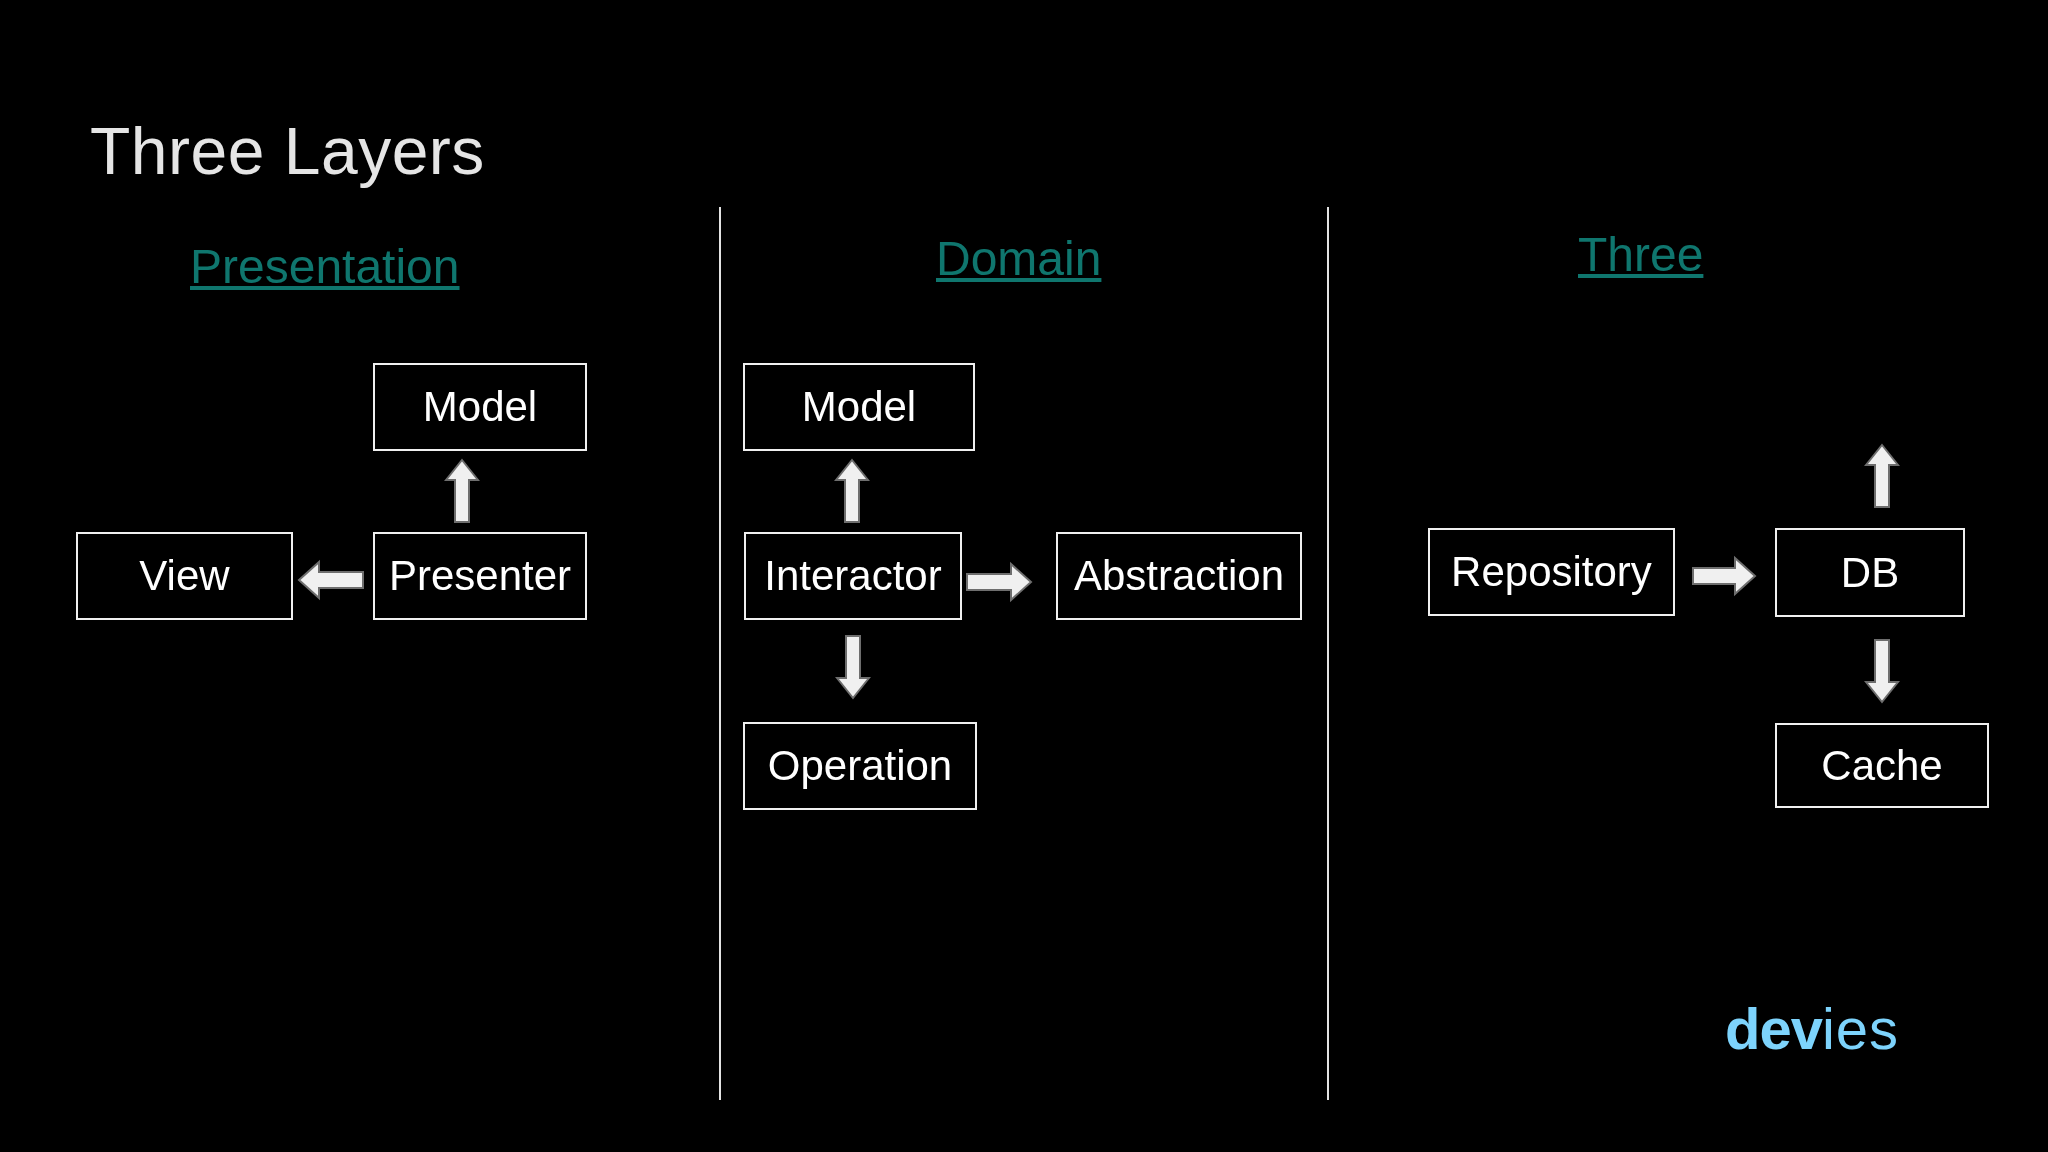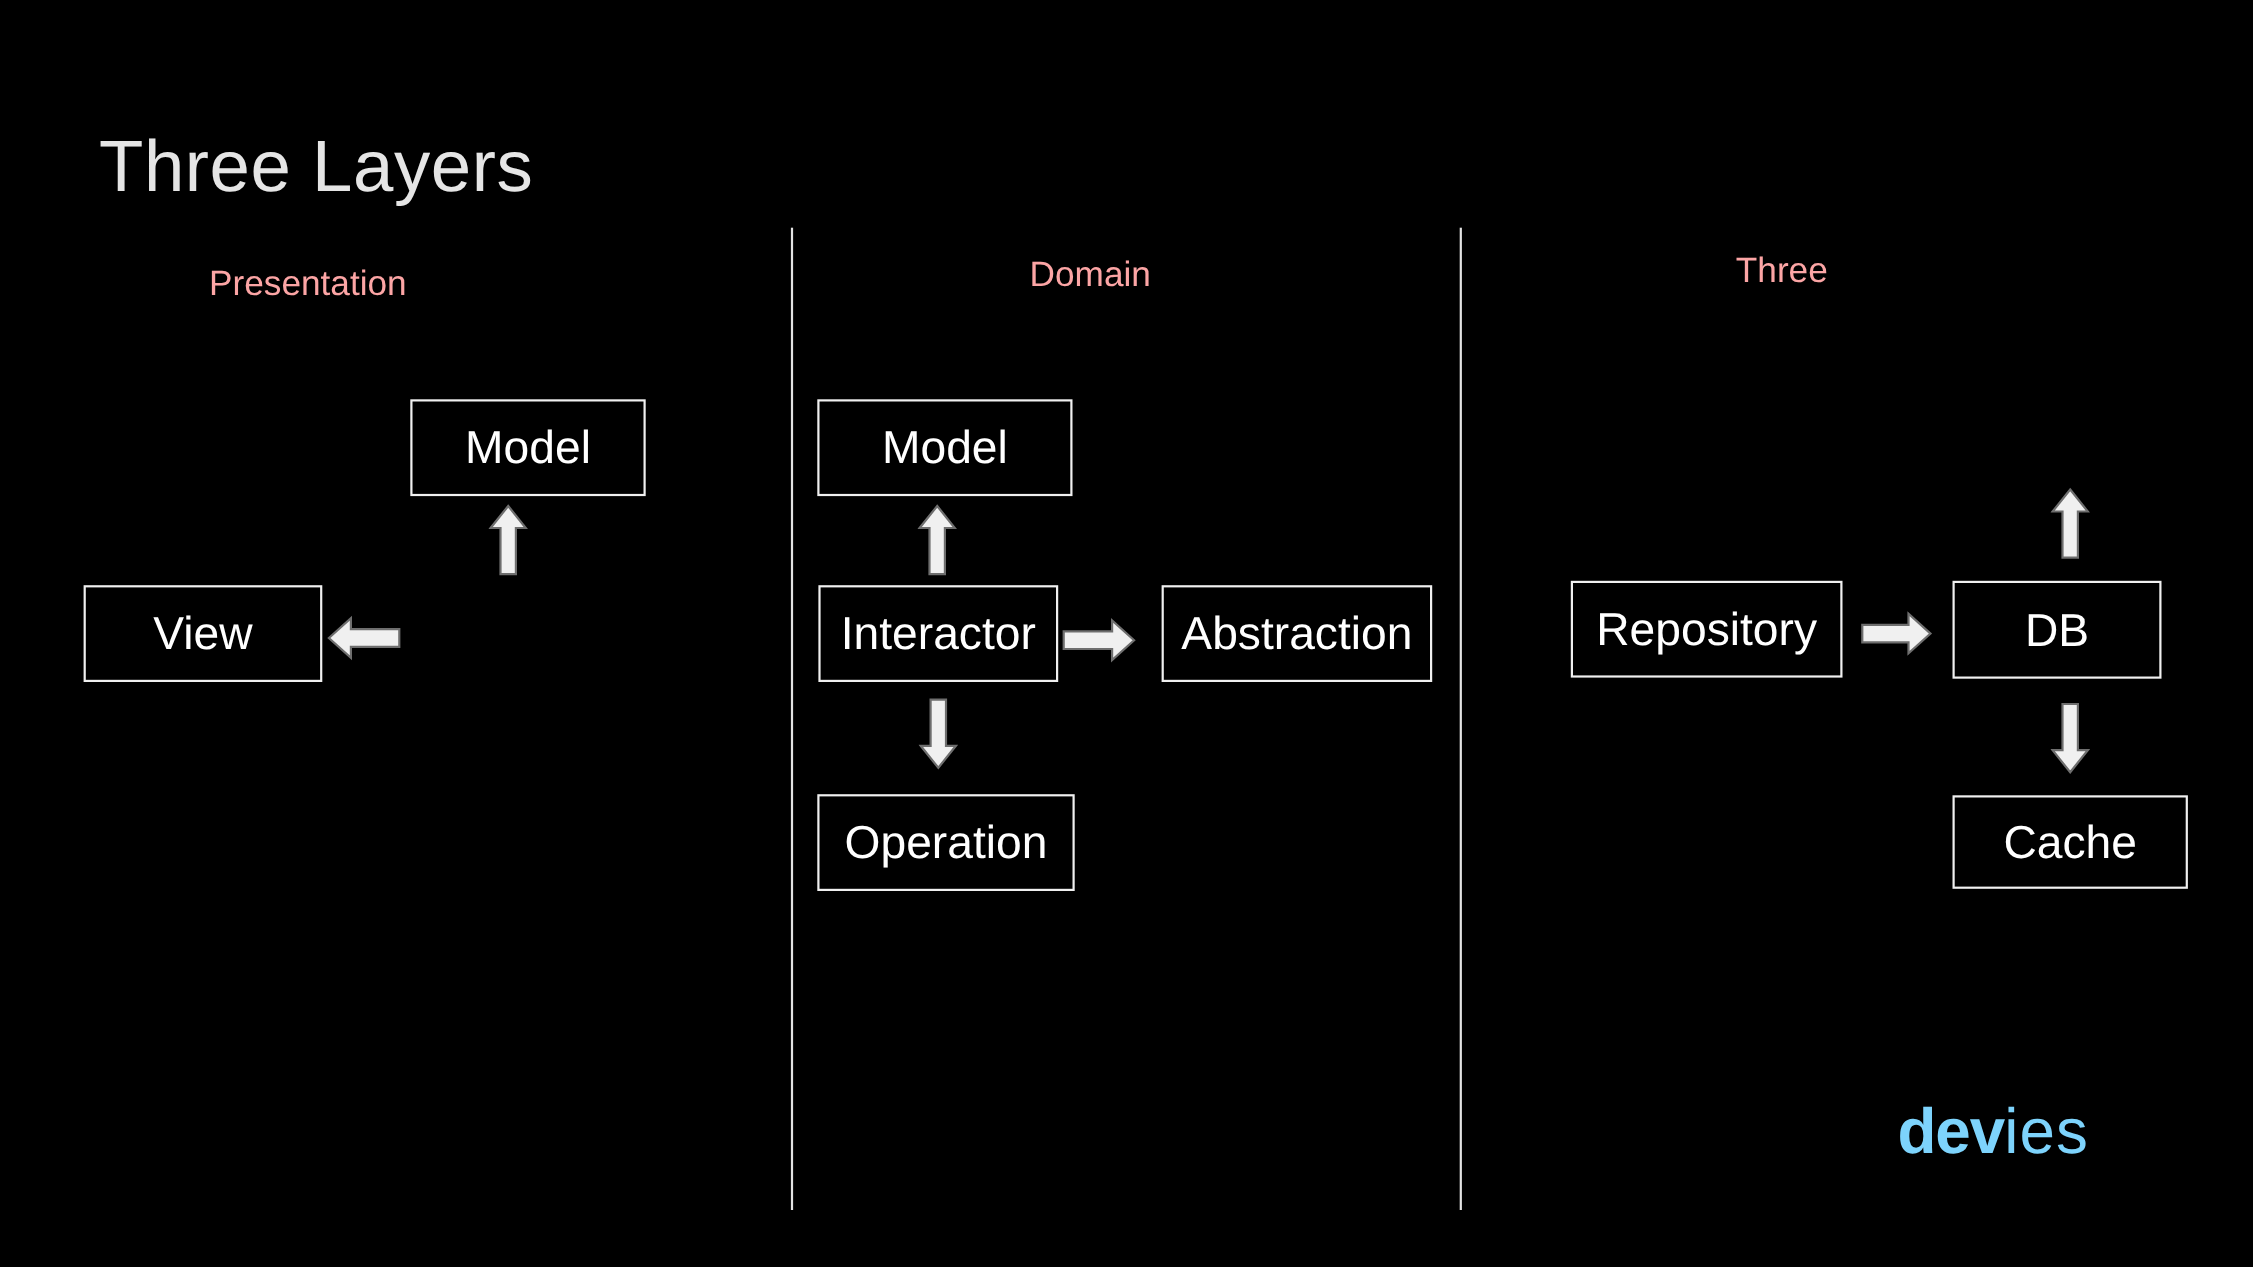--- a/index.html
+++ b/index.html
@@ -18,25 +18,26 @@
     top: 112px;
     font-size: 66px;
     font-weight: 400;
     line-height: 1.2;
     letter-spacing: 0.5px;
     color: #e5e5e5;
     margin: 0;
   }
   .layer-header {
     position: absolute;
-    font-size: 32px;
+    font-size: 48px;
     font-weight: 400;
     line-height: 1.2;
-    color: #fca5a5;
+    color: #0f766e;
     white-space: nowrap;
+    text-decoration: underline;
   }
   .hdr-presentation { left: 190px; top: 238px; }
   .hdr-domain      { left: 936px; top: 230px; }
   .hdr-data        { left: 1578px; top: 226px; }
 
   .divider {
     position: absolute;
     width: 2px;
     top: 207px;
     height: 893px;
@@ -110,20 +111,23 @@
   <div class="layer-header hdr-presentation">Presentation</div>
   <div class="layer-header hdr-domain">Domain</div>
   <div class="layer-header hdr-data">Three</div>
 
   <div class="node b-pres-model">
     <span>Model</span>
   </div>
   <div class="node b-pres-view">
     <span>View</span>
   </div>
+  <div class="node b-pres-presenter">
+    <span>Presenter</span>
+  </div>
 
   <div class="node b-dom-model">
     <span>Model</span>
   </div>
   <div class="node b-dom-interactor">
     <span>Interactor</span>
   </div>
   <div class="node b-dom-abstraction">
     <span>Abstraction</span>
   </div>

